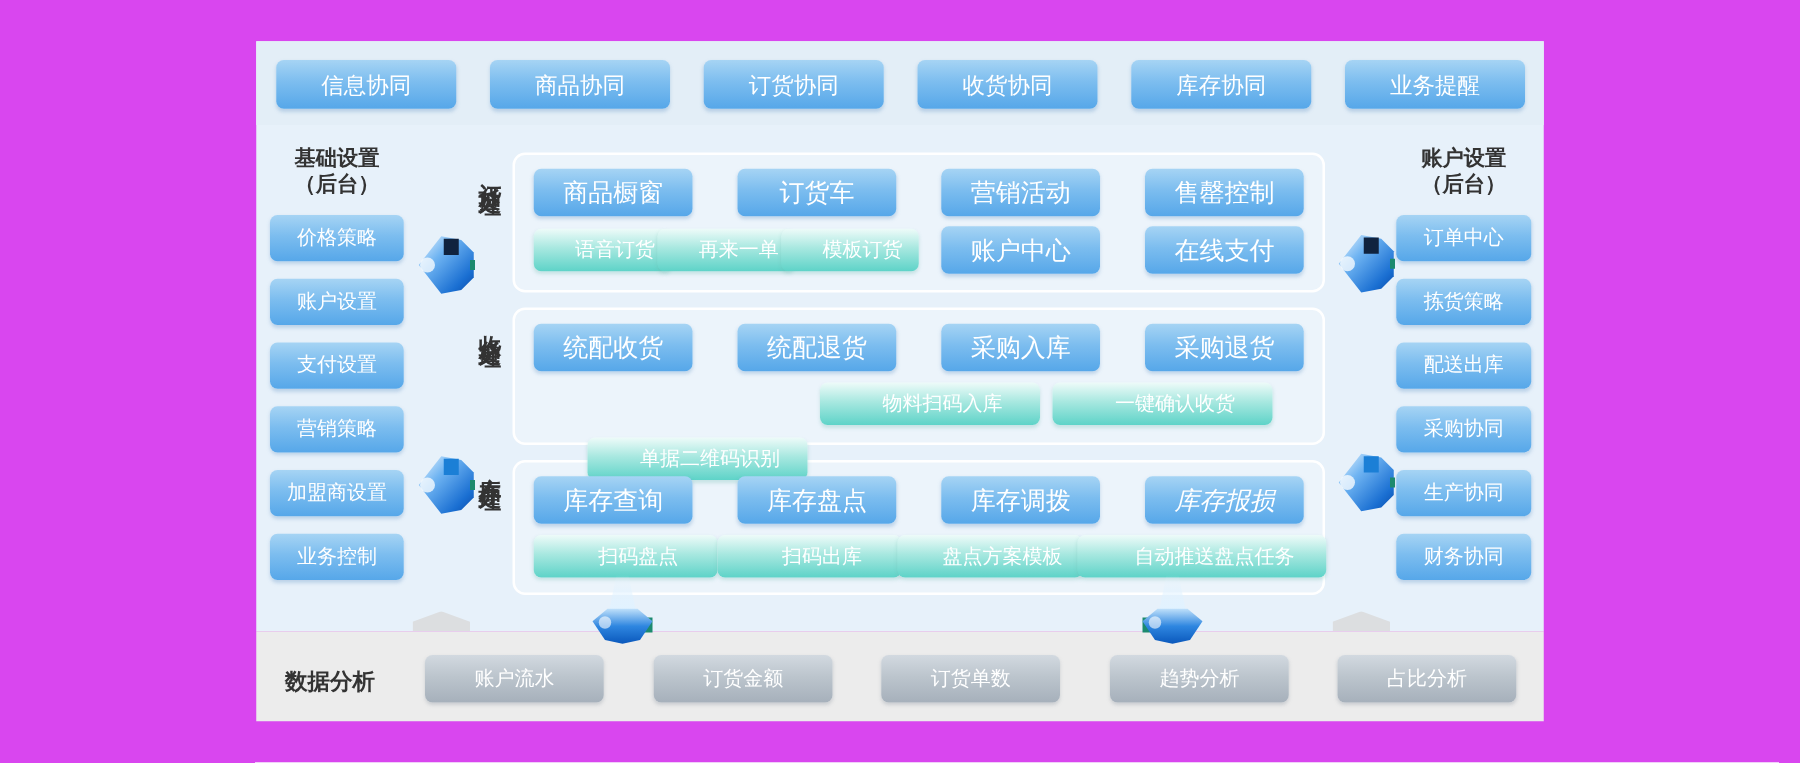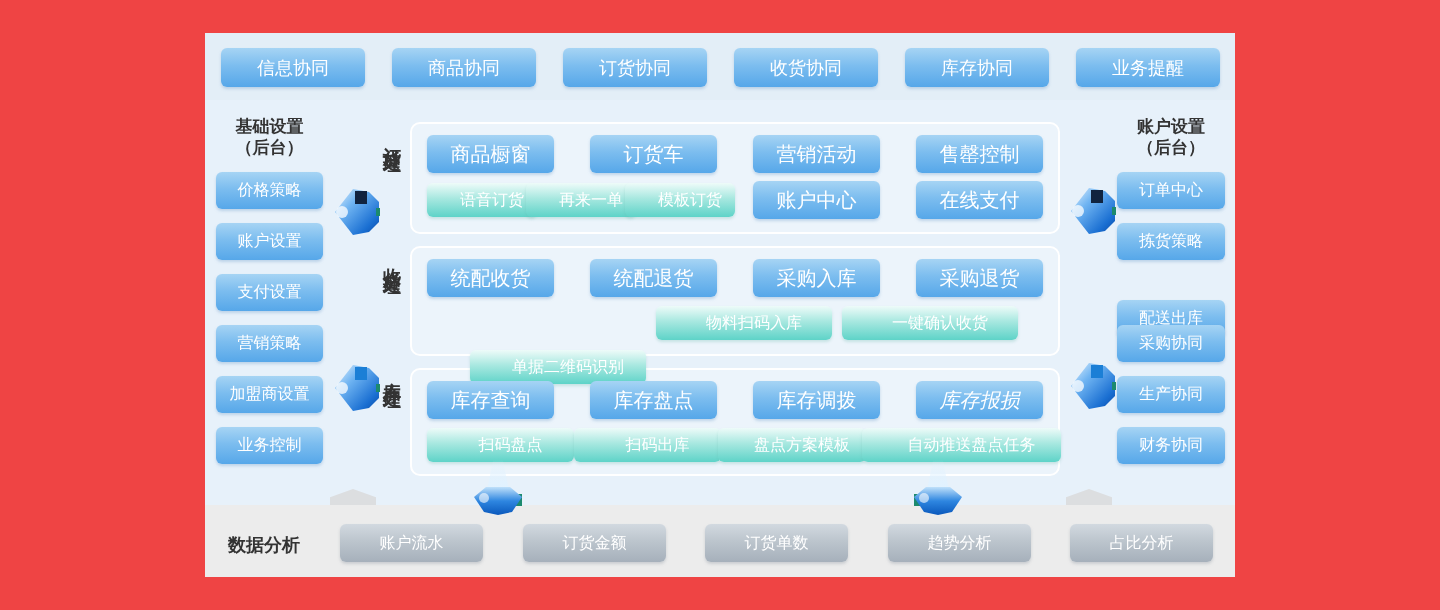--- a/index.html
+++ b/index.html
@@ -1,16 +1,16 @@
 <!DOCTYPE html>
 <html><head>
 <meta charset="utf-8">
 <style>
   html,body{margin:0;padding:0;background:#fff;font-family:"Liberation Sans",sans-serif;}
-  .stage{position:relative;width:1440px;height:610px;background:#ef4444;overflow:hidden;}
+  .stage{position:relative;width:1440px;height:610px;background:#d946ef;overflow:hidden;}
   .abs{position:absolute;}
   
   .board{left:205px;top:33px;width:1030px;height:472px;background:#e7f1fa;}
   .board-topstrip{left:205px;top:33px;width:1030px;height:67px;background:#e3eef7;}
   .bottombar{left:205px;top:505px;width:1030px;height:72px;background:#ececec;}
   
   .btn{display:flex;align-items:center;justify-content:center;color:#ffffff;border-radius:6px;cursor:pointer;white-space:nowrap;}
   .btn-blue{background:linear-gradient(180deg,#a6d4f4 0%,#7cbdef 45%,#56a7e9 100%);box-shadow:0 2px 3px rgba(110,155,200,.35);}
   .btn-green{background:linear-gradient(180deg,#eefbf9 0%,#a8e8e0 45%,#5ed3c8 100%);box-shadow:0 2px 3px rgba(110,185,175,.30);}
   .btn-gray{background:linear-gradient(180deg,#d2d9e0 0%,#bcc5cd 45%,#a6b0bb 100%);box-shadow:0 2px 3px rgba(140,150,160,.35);}
@@ -84,21 +84,21 @@
   <div class="abs panel-title" style="left:1115px;top:116px;width:112px;">
     <div>账户设置</div>
     <div>（后台）</div>
   </div>
   <div class="abs btn btn-blue b-side" style="left:1117px;top:172px;width:108px;">
       <span>订单中心</span>
     </div>
   <div class="abs btn btn-blue b-side" style="left:1117px;top:223px;width:108px;">
       <span>拣货策略</span>
     </div>
-  <div class="abs btn btn-blue b-side" style="left:1117px;top:274px;width:108px;margin-top:26px;">
+  <div class="abs btn btn-blue b-side" style="left:1117px;top:274px;width:108px;">
       <span>配送出库</span>
     </div>
   <div class="abs btn btn-blue b-side" style="left:1117px;top:325px;width:108px;">
       <span>采购协同</span>
     </div>
   <div class="abs btn btn-blue b-side" style="left:1117px;top:376px;width:108px;">
       <span>生产协同</span>
     </div>
   <div class="abs btn btn-blue b-side" style="left:1117px;top:427px;width:108px;">
       <span>财务协同</span>

